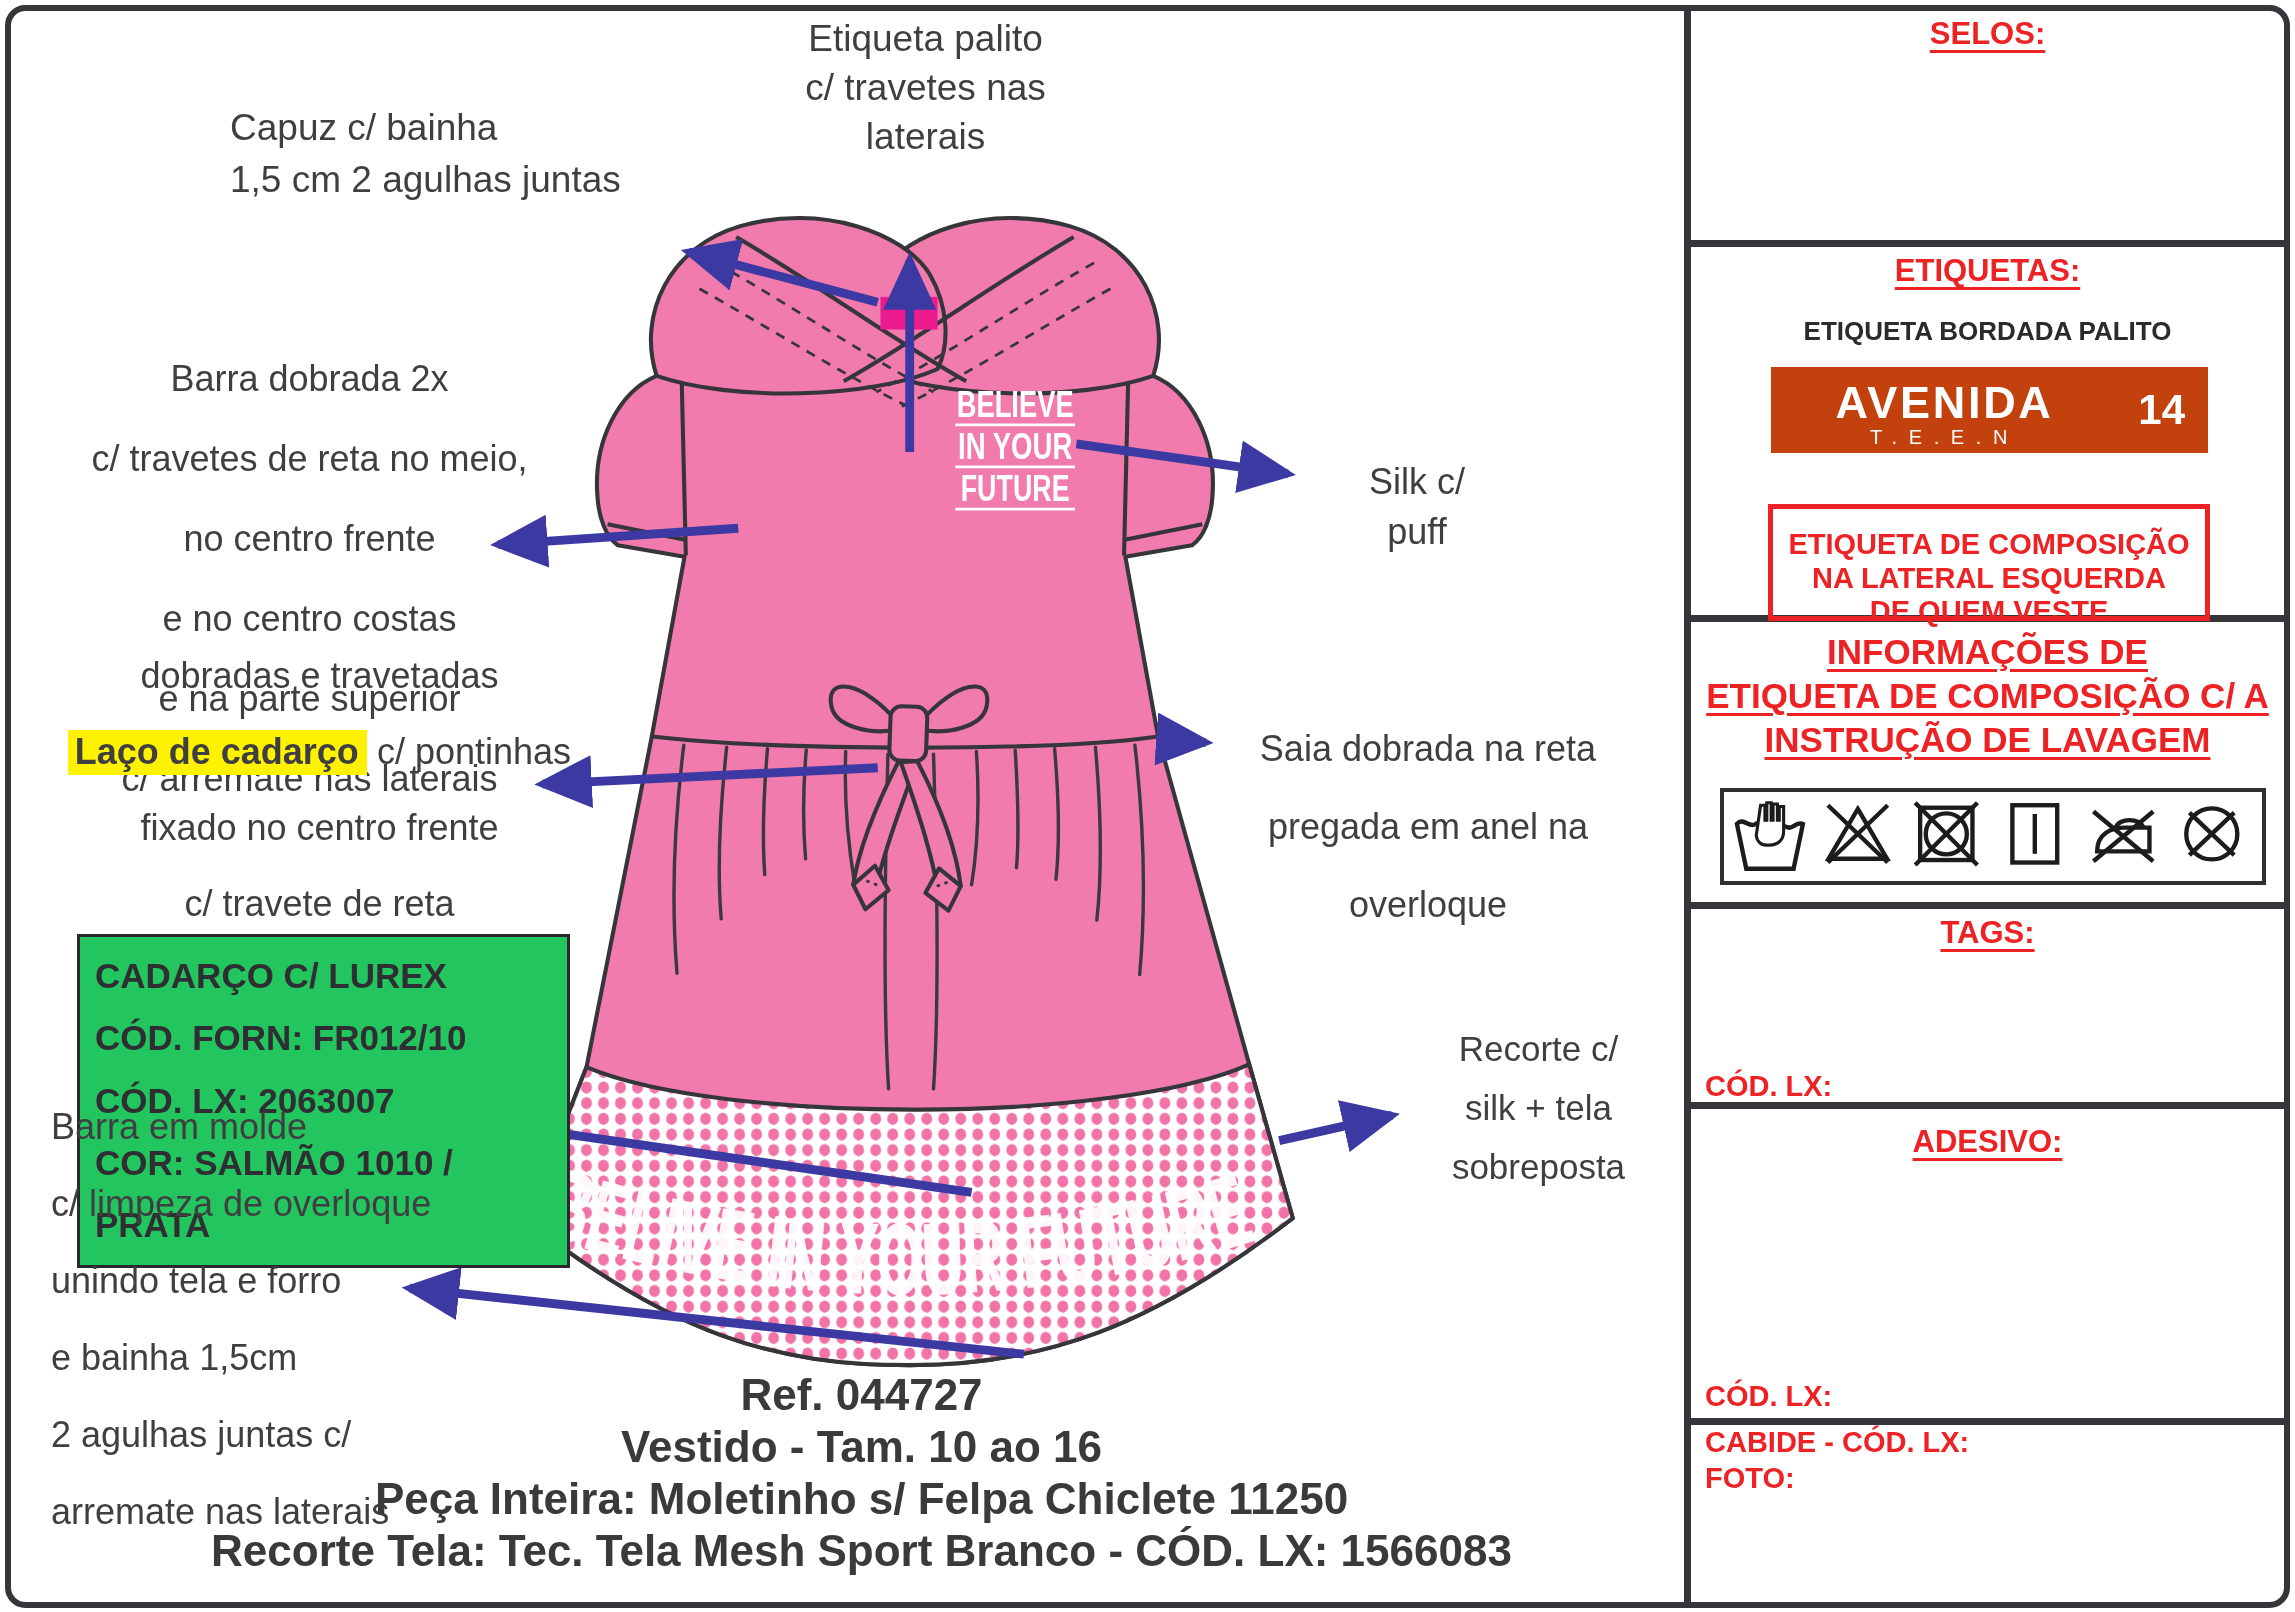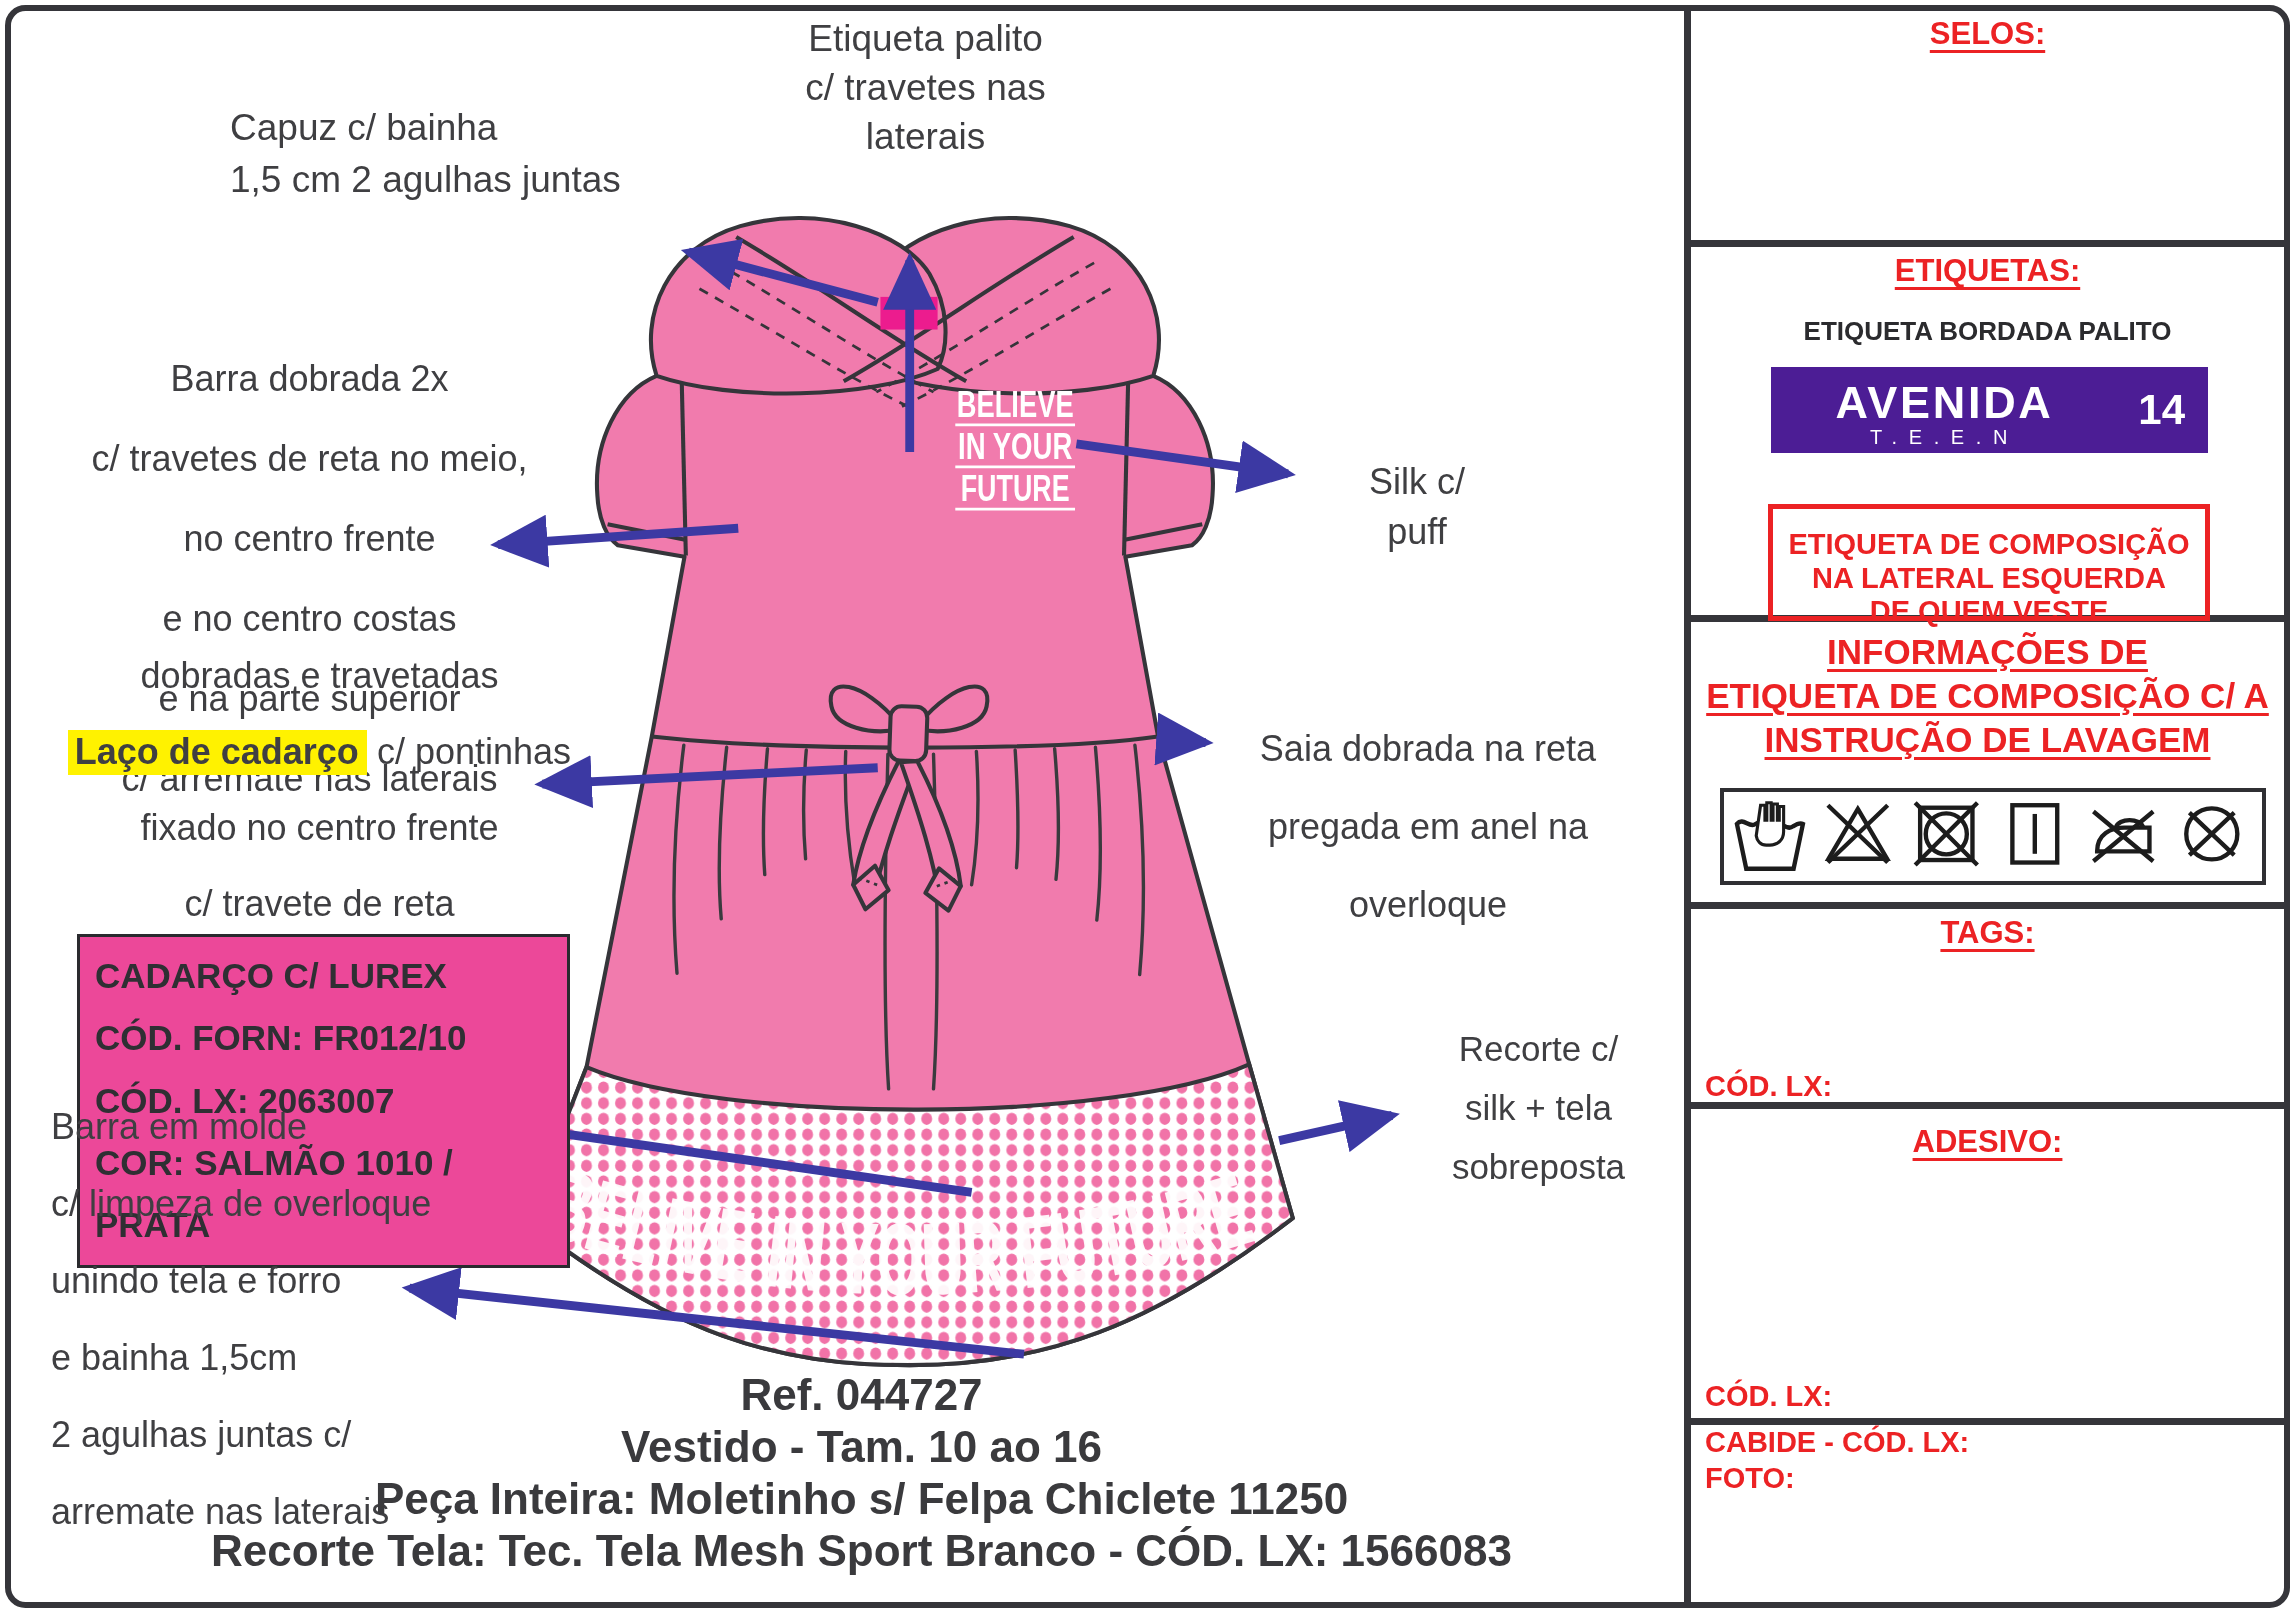--- a/index.html
+++ b/index.html
@@ -9,24 +9,24 @@
   #art{position:absolute;left:0;top:0;pointer-events:none}
   .blk{position:absolute;color:#3f3f42;line-height:1.38}
   .c{text-align:center}
   .b{font-weight:bold}
   .outer-border{position:absolute;inset:5.4px;border:6.8px solid #35353a;border-radius:20.4px;pointer-events:none}
   .vdiv{position:absolute;left:1684px;top:8.2px;bottom:8.2px;width:6.8px;background:#35353a}
   .hr{position:absolute;left:1688px;right:9.5px;height:6.8px;background:#35353a}
   .sb-title{position:absolute;left:1690px;width:595px;text-align:center;font-weight:bold;color:#ec2224;font-size:31px;text-decoration:underline;text-underline-offset:6.1px;text-decoration-thickness:2.7px}
   .sb-label{position:absolute;left:1705px;font-weight:bold;color:#ec2224;font-size:29px}
   .hl{background:#fff200;font-weight:bold;padding:1.4px 8.2px 2.7px 6.8px}
-  .ybox{position:absolute;left:77px;top:934px;width:493px;background:#ec4899;border:3.4px solid #2a2a2e;
+  .ybox{position:absolute;left:77px;top:934px;width:493px;background:#22c55e;border:3.4px solid #2a2a2e;
         font-weight:bold;font-size:35px;line-height:1.78;color:#2f2f33;padding:8.2px 2.7px 8.2px 15px}
   .footer-line{font-weight:bold;color:#3a3a3d}
-  .brandbox{position:absolute;left:1771px;top:367px;width:437px;height:86px;background:#4c1d95}
+  .brandbox{position:absolute;left:1771px;top:367px;width:437px;height:86px;background:#c2410c}
   .brand-name{position:absolute;left:0;top:9.5px;width:347px;text-align:center;color:#fff;font-weight:bold;font-size:45px;letter-spacing:2.7px}
   .brand-sub{position:absolute;left:0;top:59px;width:347px;text-align:center;color:#fff;font-size:20px;letter-spacing:11.6px}
   .brand-size{position:absolute;right:23px;top:50%;transform:translateY(-50%);color:#fff;font-weight:bold;font-size:42px}
   .redbox{position:absolute;left:1768px;top:504px;width:442px;height:117px;border:5.4px solid #ec2224;
           color:#ec2224;font-weight:bold;font-size:29px;line-height:1.16;text-align:center;padding-top:19px}
   .info-lines{position:absolute;left:1690px;top:630px;width:595px;text-align:center;color:#ec2224;font-weight:bold;font-size:35px;line-height:1.26}
   .info-lines div{text-decoration:underline;text-underline-offset:5.4px;text-decoration-thickness:2.7px}
   .carebox{position:absolute;left:1720px;top:788px;width:546px;height:97px;border:4.1px solid #2f2f33;background:#fff;display:flex;align-items:center;justify-content:center}
 </style>
 </head>

